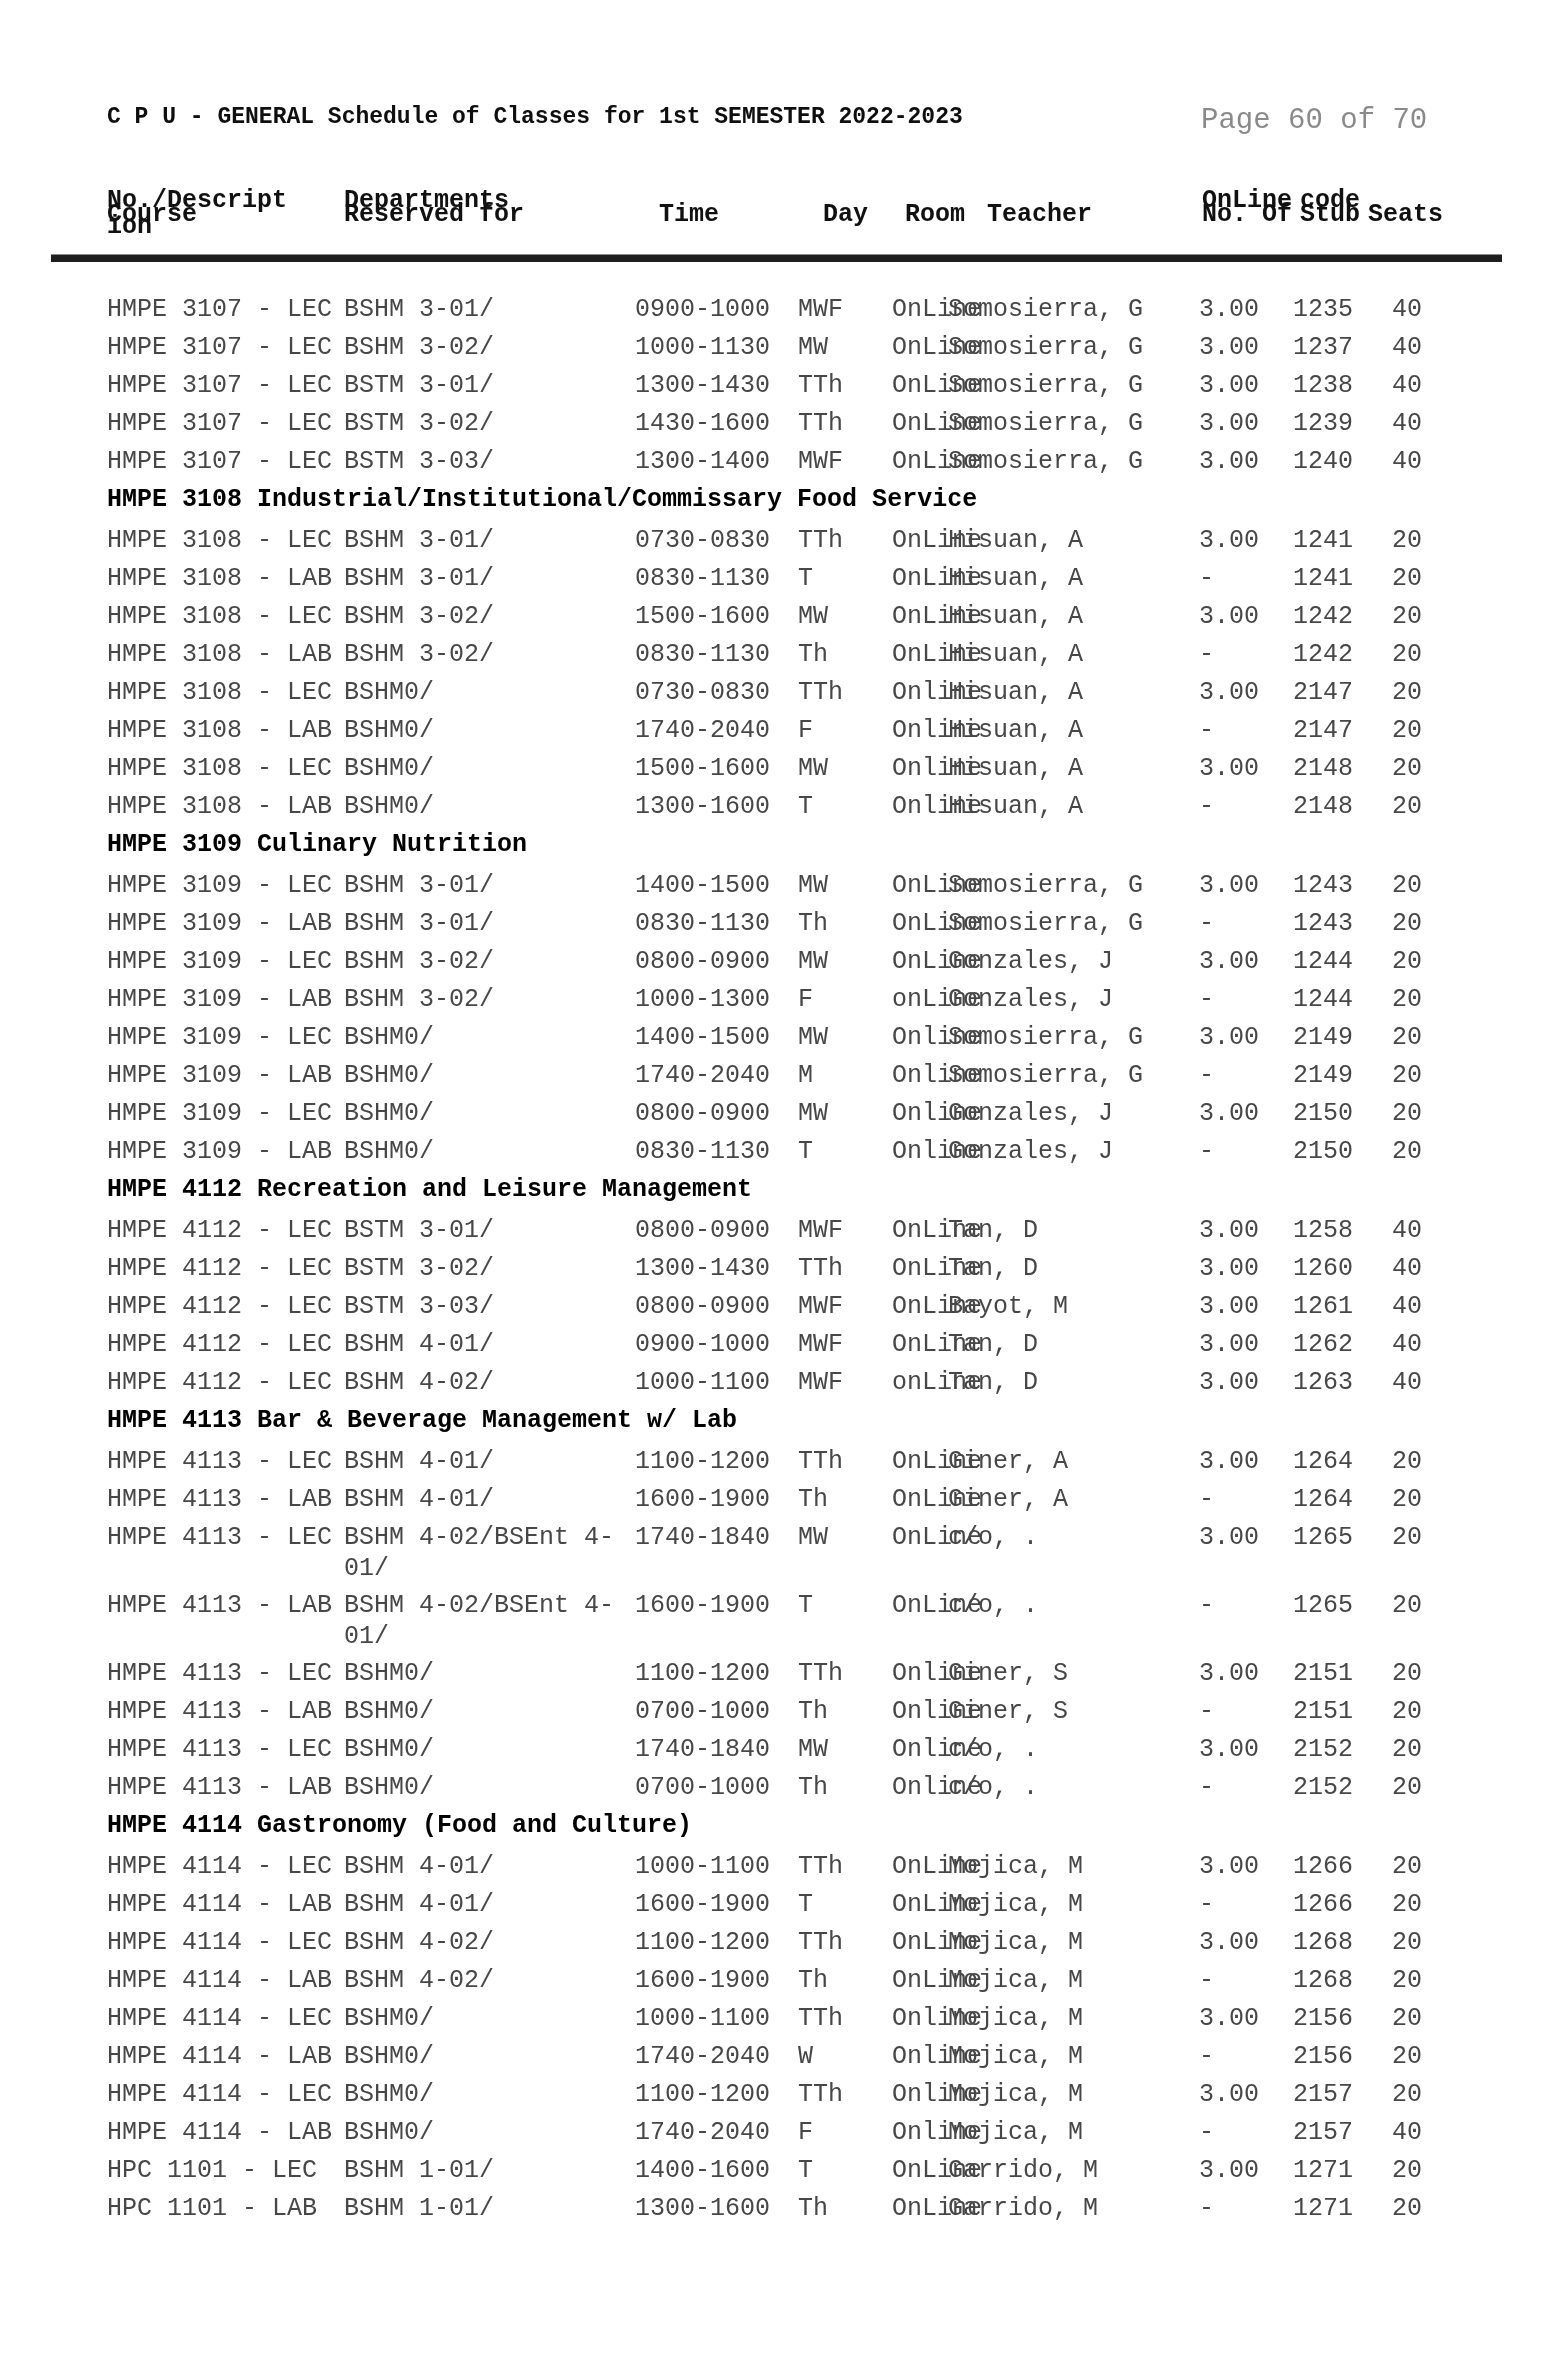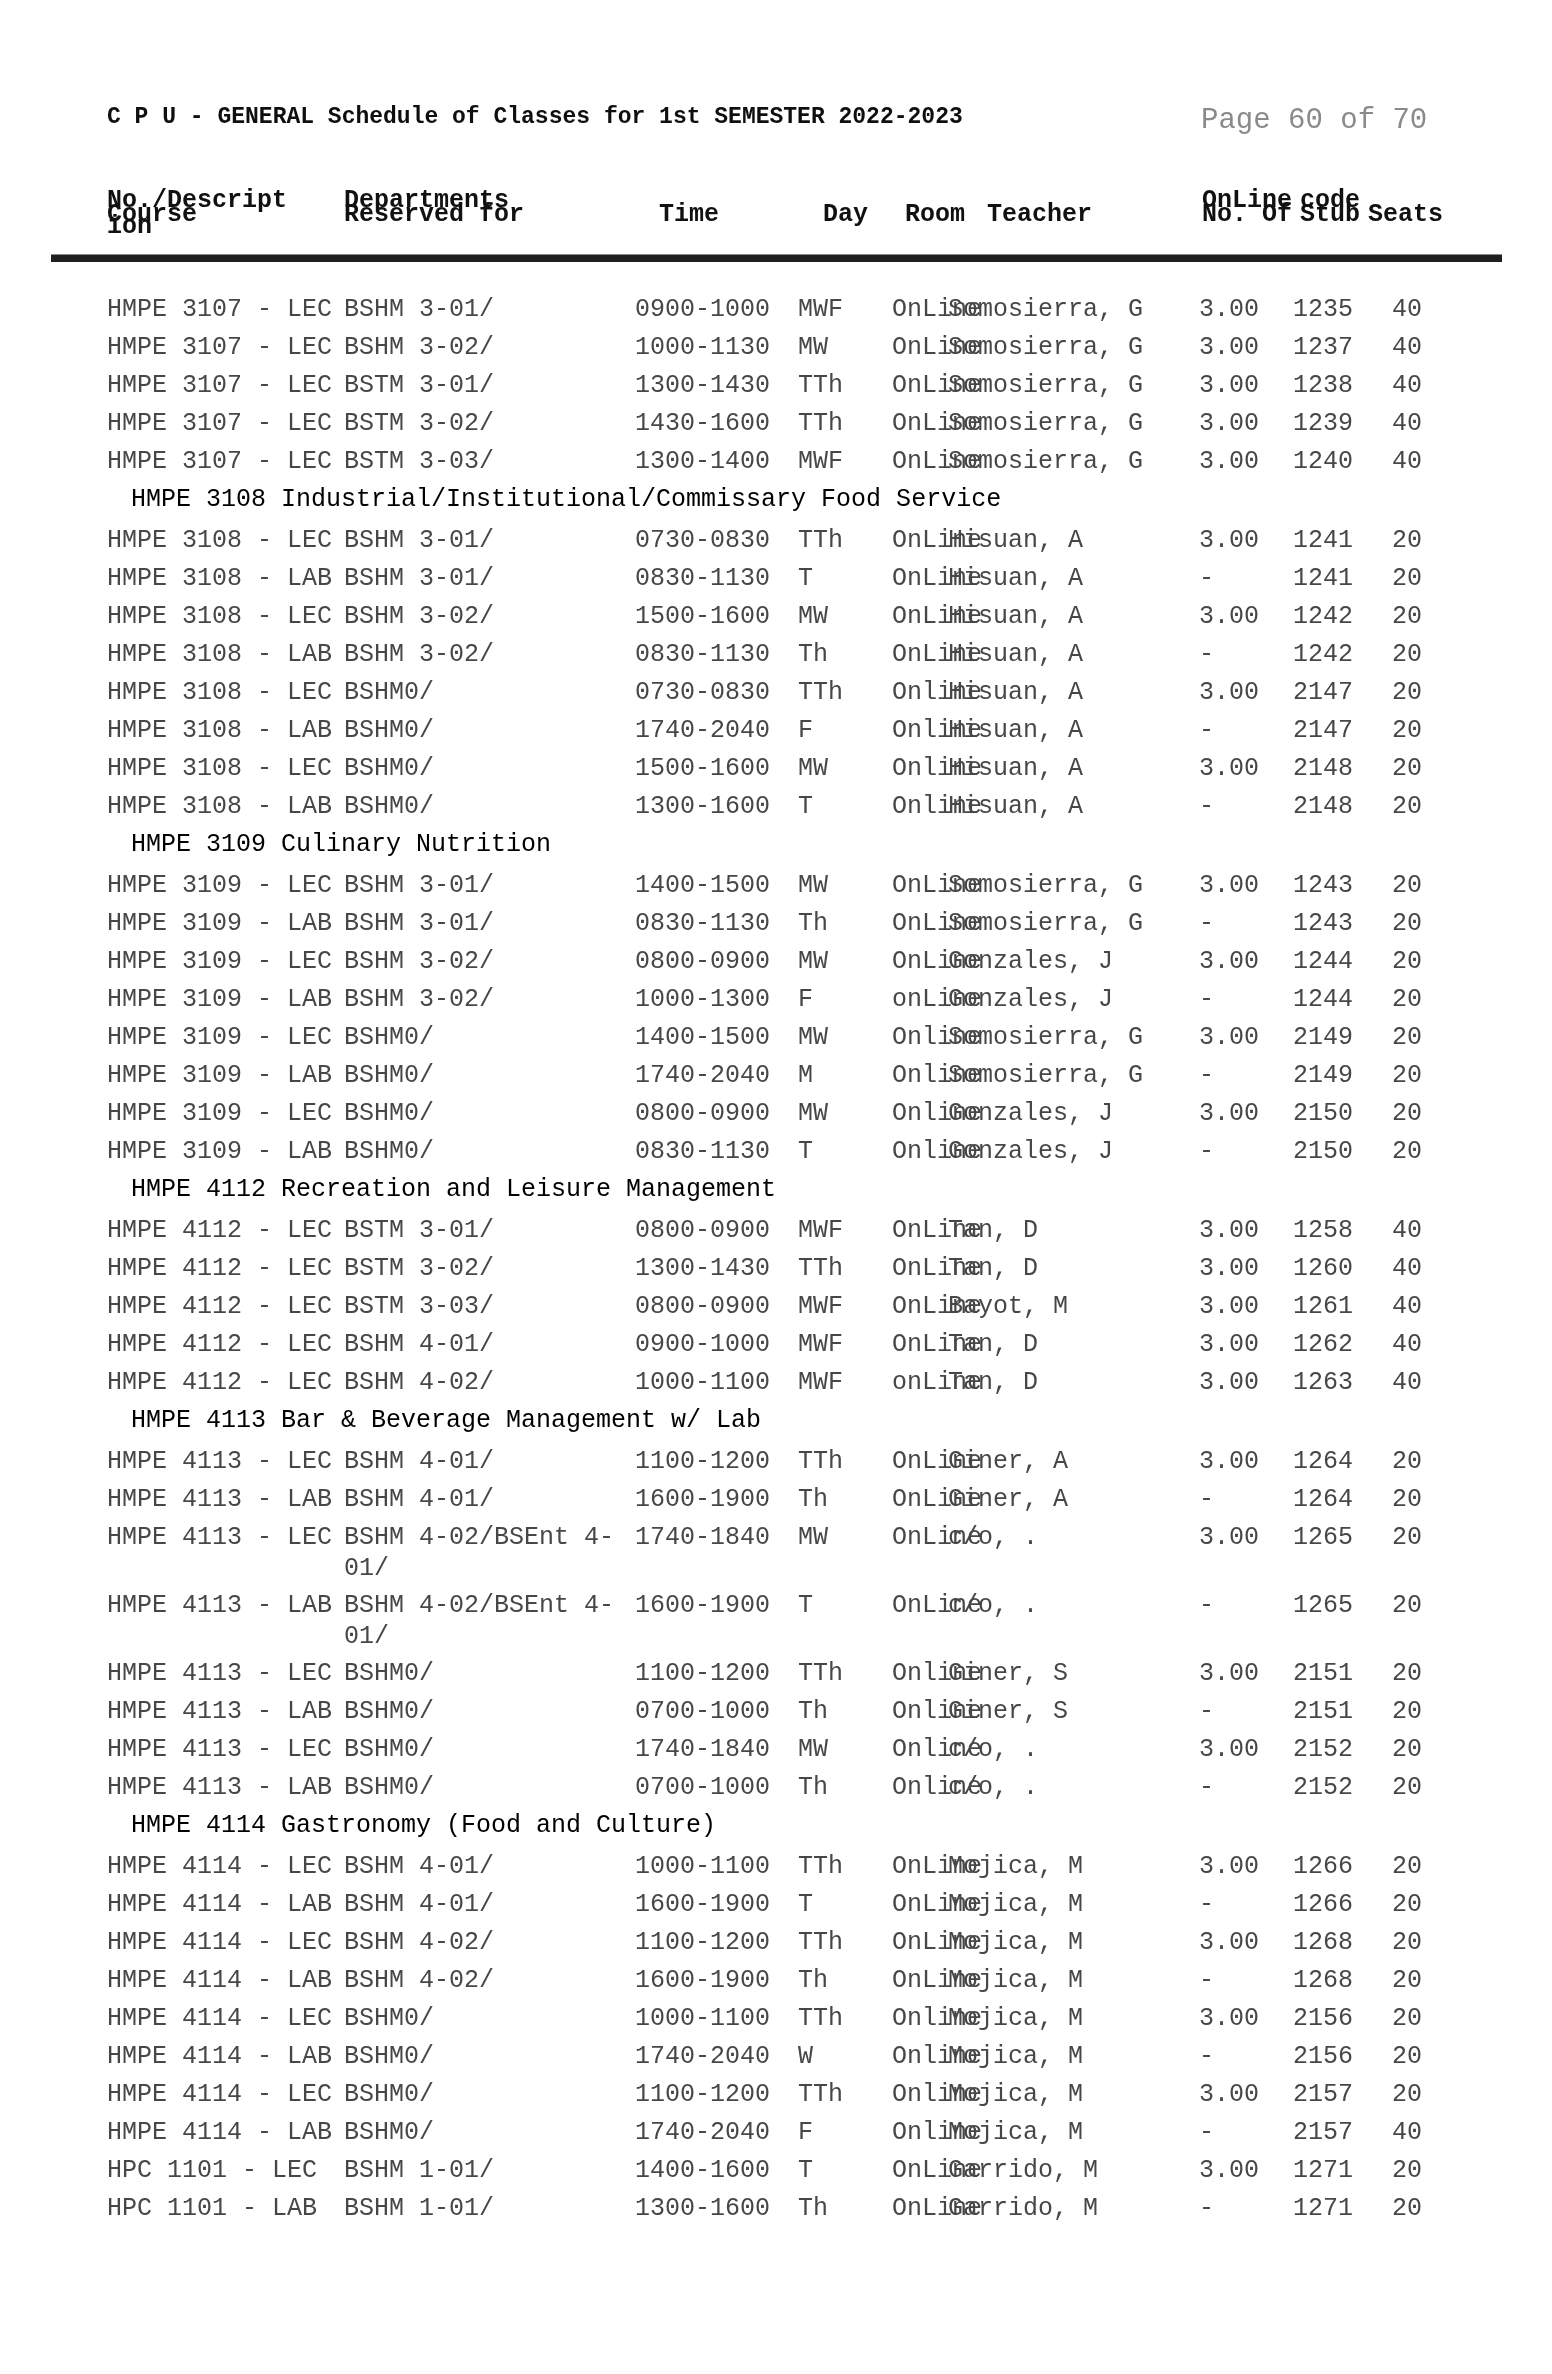--- a/index.html
+++ b/index.html
@@ -65,24 +65,23 @@
     position: absolute;
     left: 107px;
     top: 288px;
     width: 1410px;
   }
   .sec-heading {
     box-sizing: border-box;
     height: 41px;
     padding-top: 6.5px;
     font-size: 25px;
-    font-weight: normal;
+    font-weight: bold;
     color: #000000;
     white-space: pre;
-    margin-left: 24px;
   }
   .row { position: relative; height: 38px; }
   .row.tall { height: 68px; }
   .cell {
     position: absolute;
     top: 5.6px;
     font-size: 25px;
     color: #474747;
     white-space: pre;
     line-height: 31px;

